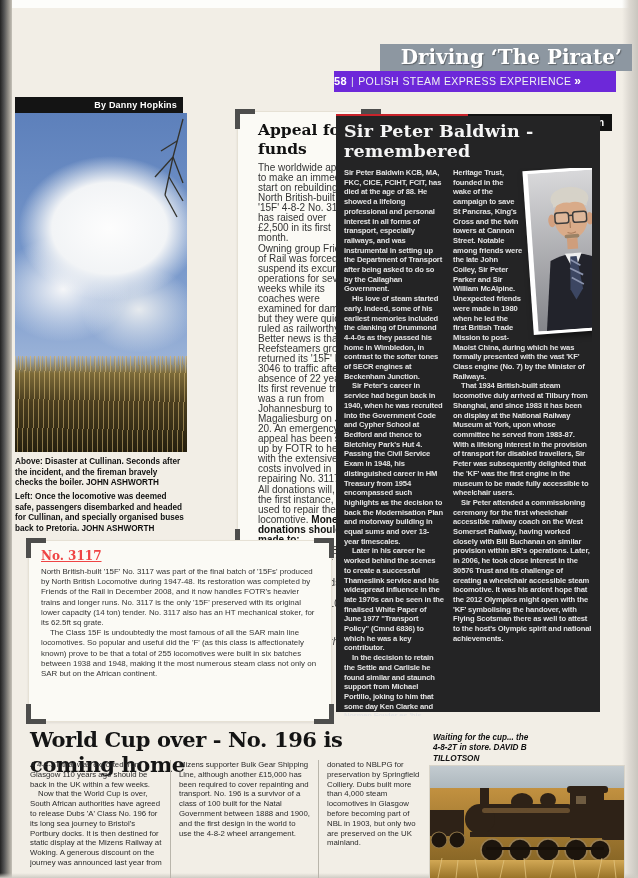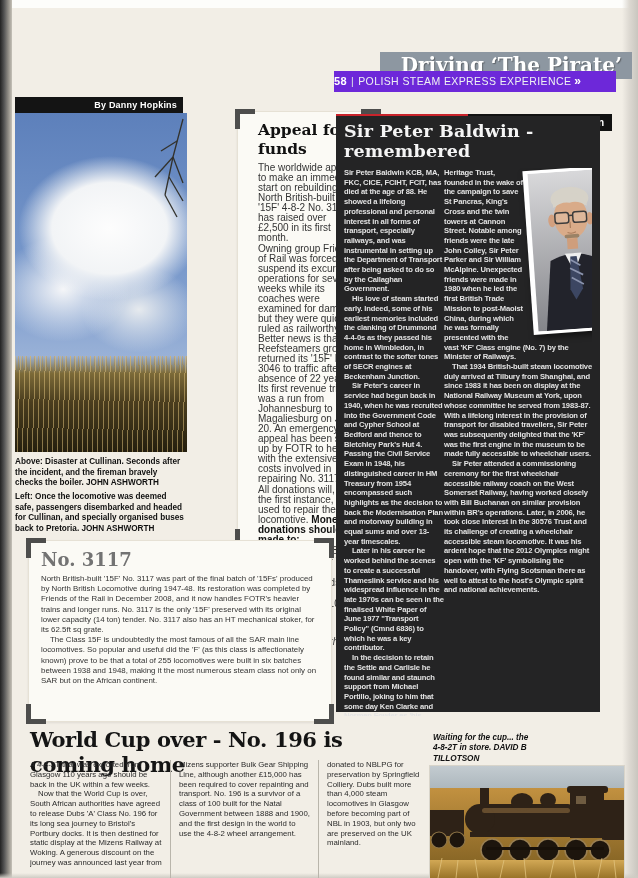--- a/index.html
+++ b/index.html
@@ -9,21 +9,21 @@
 
   
   .edge-left{left:0;top:0;width:12px;height:878px;
     background:linear-gradient(to right,#222 0,#555 35%,#9b978f 75%,#c6c2b9 100%);}
   .edge-right{right:0;top:0;width:16px;height:878px;
     background:linear-gradient(to left,#c9c6bf 0,#ddd9d2 55%,rgba(221,217,210,0) 100%);}
   .edge-top{left:0;top:0;width:638px;height:8px;background:#fdfdfb;}
   .edge-bottom{left:0;bottom:0;width:638px;height:5px;background:linear-gradient(to top,#cfccc4,rgba(207,204,196,0));}
 
   
-  .banner-title{right:6px;top:52px;width:252px;height:27px;background:#8d97a1;
+  .banner-title{right:6px;top:44px;width:252px;height:27px;background:#8d97a1;
     color:#fff;font-family:"DejaVu Serif",serif;font-weight:bold;font-size:20px;
     text-align:right;line-height:27px;padding-right:10px;box-sizing:border-box;
     text-shadow:1px 1px 1px rgba(40,40,40,.45);}
   .banner-sub{right:22px;top:71px;width:282px;height:21px;background:#6d28d9;
     color:#eef1f3;font-size:10.5px;text-align:left;line-height:21px;
     padding-right:8px;box-sizing:border-box;letter-spacing:.4px;}
   .banner-sub .pg{font-weight:bold;color:#fff;font-size:11px;}
   .banner-sub .bar{margin:0 4px;color:#dfe3e6;}
   .banner-sub .arr{font-weight:bold;color:#fff;font-size:12px;margin-left:3px;}
 
@@ -70,32 +70,32 @@
   
   .kicker-row{left:336px;top:114px;width:276px;height:17px;display:flex;}
   .kicker-red{background:#c9232b;color:#fff;font-size:10px;font-weight:bold;
     line-height:17px;padding:0 10px;min-width:112px;letter-spacing:.5px;}
   .kicker-black{flex:1;background:#121212;color:#fff;font-size:10px;font-weight:bold;
     line-height:17px;text-align:right;padding:0 8px;}
   .memoriam{left:336px;top:116px;width:264px;height:596px;background:#242425;
     box-sizing:border-box;padding:0 8px 8px 8px;}
   .memoriam h1{margin:0 -2px;padding:5px 2px 7px 2px;font-family:"DejaVu Serif",serif;
     font-size:17.5px;font-weight:bold;color:#f5f5f5;letter-spacing:.2px;}
-  .mem-cols{display:flex;height:548px;overflow:hidden;}
+  .mem-cols{display:flex;gap:9px;height:548px;overflow:hidden;}
   .mem-col1{width:100px;flex:none;}
   .mem-col2{flex:1;}
   .memoriam p{margin:0;font-size:7.6px;line-height:9.7px;font-weight:bold;
     color:#e3e3e3;letter-spacing:-.15px;}
   .memoriam p.ind{text-indent:8px;}
   .portrait{float:right;width:84px;height:158px;background:#fff;padding:3px;
     transform:rotate(-4deg);margin:0 -26px 6px 5px;box-shadow:2px 3px 6px rgba(0,0,0,.55);}
   .portrait svg{display:block;width:100%;height:100%;}
 
   .no3117{left:28px;top:540px;width:304px;height:182px;padding:8px 12px;}
-  .no3117 h2{margin:0 0 4px 0;font-family:"DejaVu Serif",serif;font-size:18px;color:#737373;}
+  .no3117 h2{margin:0 0 4px 0;font-family:"DejaVu Serif",serif;font-size:12px;color:#ef4444;text-decoration:underline;}
   .no3117 p{margin:0;font-size:7.9px;line-height:10.2px;color:#333;}
   .no3117 p.ind{text-indent:9px;}
 
   
   .wc-title{left:30px;top:727px;width:400px;font-family:"DejaVu Serif",serif;
     font-weight:bold;font-size:21px;color:#141414;letter-spacing:-.4px;}
   .wc-cols{left:30px;top:760px;width:396px;height:118px;display:flex;overflow:hidden;}
   .wc-col{box-sizing:border-box;}
   .wc-c1{width:140px;padding-right:8px;}
   .wc-c2{width:148px;padding:0 8px;border-left:1px solid #b9b5ab;}

